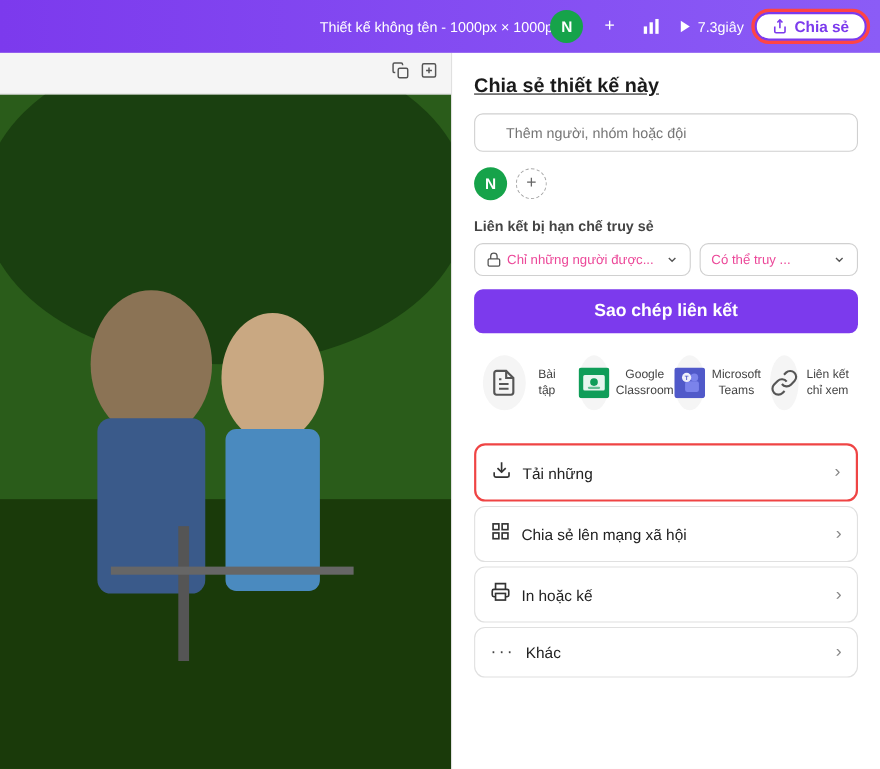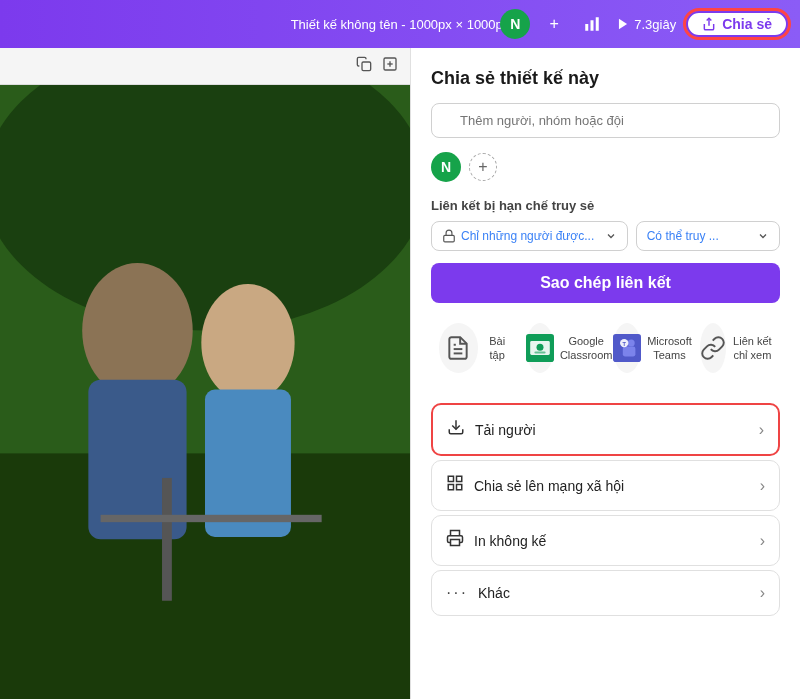--- a/index.html
+++ b/index.html
@@ -160,20 +160,21 @@
       border-left: 1px solid #e0e0e0;
       padding: 20px;
       overflow-y: auto;
       flex-shrink: 0;
     }
     .panel-title {
       font-size: 18px;
       font-weight: 700;
       color: #1a1a1a;
       margin-bottom: 14px;
+      text-decoration: underline;
     }
     .search-input {
       width: 100%;
       border: 1.5px solid #d0d0d0;
       border-radius: 8px;
       padding: 9px 28px;
       font-size: 13px;
       color: #666;
       outline: none;
       margin-bottom: 14px;
@@ -219,21 +220,21 @@
       display: flex;
       gap: 8px;
       margin-bottom: 12px;
     }
     .link-select {
       flex: 1;
       border: 1.5px solid #d0d0d0;
       border-radius: 8px;
       padding: 7px 10px;
       font-size: 12px;
-      color: #3b82f6;
+      color: #ec4899;
       background: white;
       cursor: pointer;
       display: flex;
       align-items: center;
       justify-content: space-between;
     }
     .link-select span { flex: 1; }
     .copy-link-btn {
       width: 100%;
       background: #7c3aed;
@@ -478,21 +479,21 @@
 
       <div class="action-item highlighted">
         <div class="action-item-left">
           <span class="action-item-icon">
             <svg width="18" height="18" viewBox="0 0 24 24" fill="none" stroke="#333" stroke-width="2">
                 <path d="M21 15v4a2 2 0 01-2 2H5a2 2 0 01-2-2v-4"></path>
                 <polyline points="7,10 12,15 17,10"></polyline>
                 <line x1="12" y1="15" x2="12" y2="3"></line>
               </svg>
           </span>
-          <span>Tải người</span>
+          <span>Tải những</span>
         </div>
         <span class="action-chevron">›</span>
       </div>
 
       <div class="action-item">
         <div class="action-item-left">
           <span class="action-item-icon">
             <svg width="18" height="18" viewBox="0 0 24 24" fill="none" stroke="#333" stroke-width="2">
                 <rect x="3" y="3" width="7" height="7"></rect>
                 <rect x="14" y="3" width="7" height="7"></rect>
@@ -507,21 +508,21 @@
 
       <div class="action-item">
         <div class="action-item-left">
           <span class="action-item-icon">
             <svg width="18" height="18" viewBox="0 0 24 24" fill="none" stroke="#333" stroke-width="2">
                 <polyline points="6,9 6,2 18,2 18,9"></polyline>
                 <path d="M6 18H4a2 2 0 01-2-2v-5a2 2 0 012-2h16a2 2 0 012 2v5a2 2 0 01-2 2h-2"></path>
                 <rect x="6" y="14" width="12" height="8"></rect>
               </svg>
           </span>
-          <span>In không kế</span>
+          <span>In hoặc kế</span>
         </div>
         <span class="action-chevron">›</span>
       </div>
 
       <div class="action-item">
         <div class="action-item-left">
           <span class="action-item-icon" style="font-size:16px;letter-spacing:2px">···</span>
           <span>Khác</span>
         </div>
         <span class="action-chevron">›</span>

